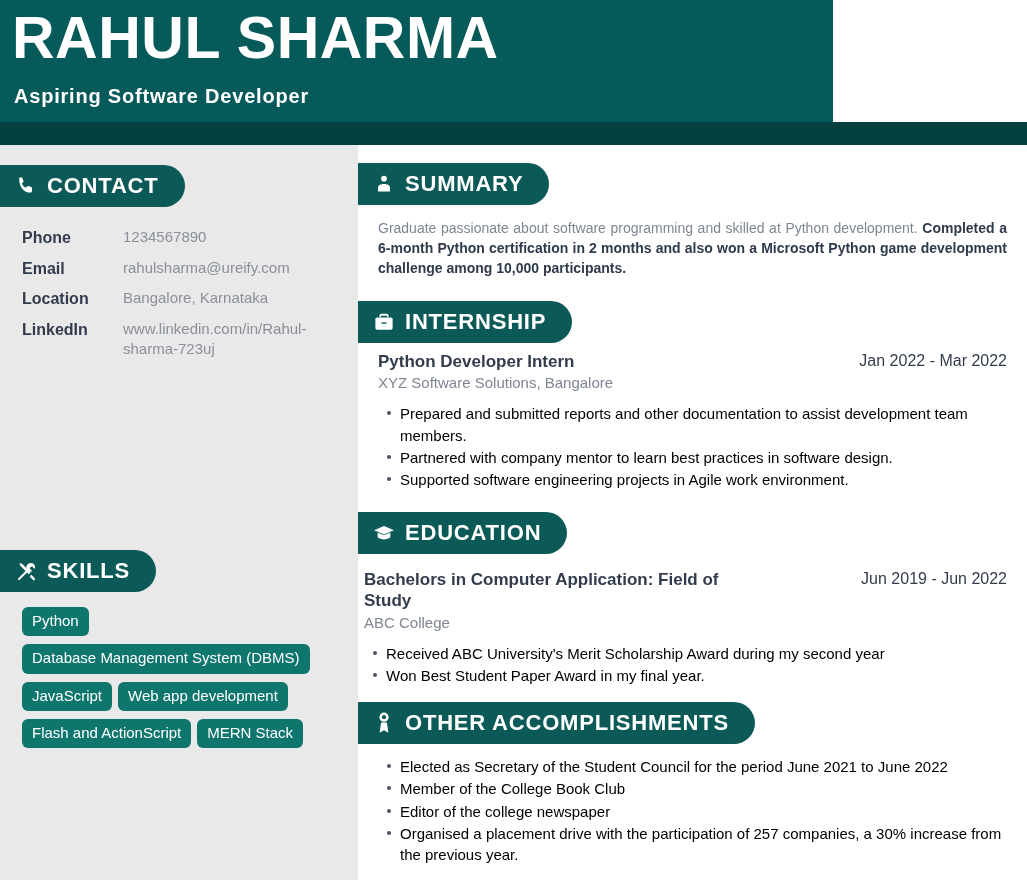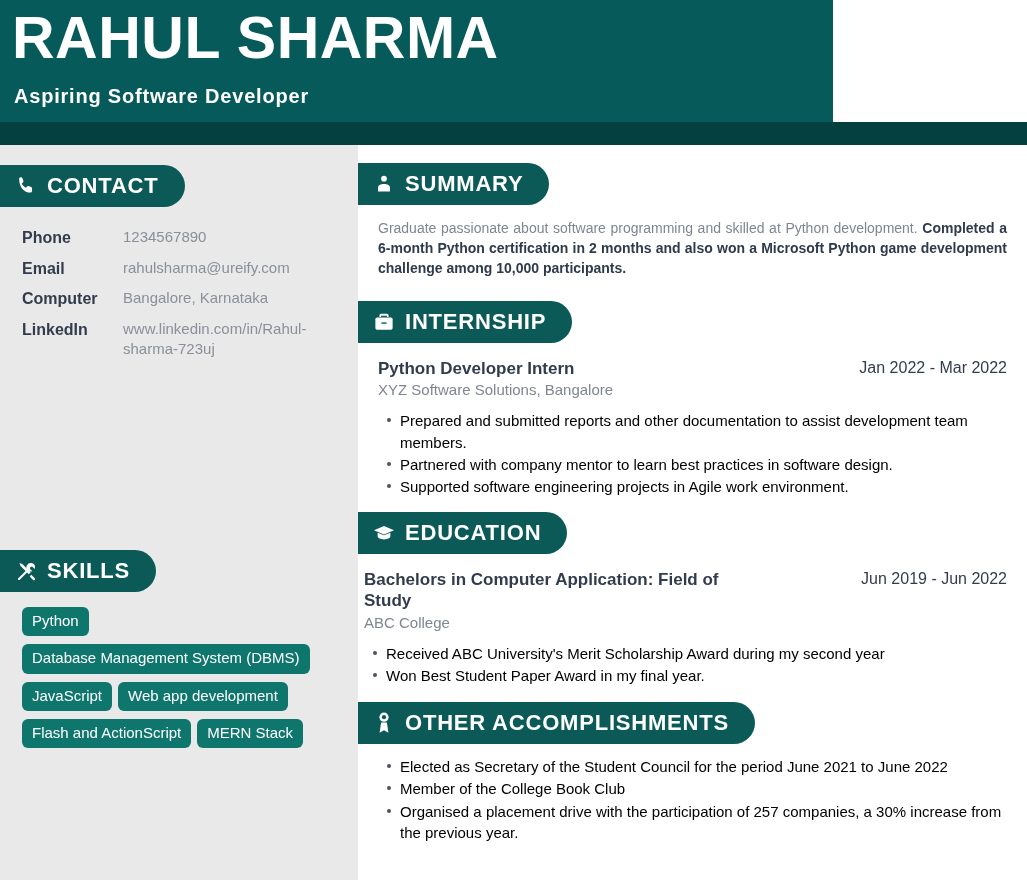--- a/index.html
+++ b/index.html
@@ -227,21 +227,21 @@
     <div id="contact-list">
       <div class="contact-row">
         <div class="contact-label">Phone</div>
         <div class="contact-value">1234567890</div>
       </div>
       <div class="contact-row">
         <div class="contact-label">Email</div>
         <div class="contact-value">rahulsharma@ureify.com</div>
       </div>
       <div class="contact-row">
-        <div class="contact-label">Computer</div>
+        <div class="contact-label">Location</div>
         <div class="contact-value">Bangalore, Karnataka</div>
       </div>
       <div class="contact-row">
         <div class="contact-label">LinkedIn</div>
         <div class="contact-value">www.linkedin.com/in/Rahul-sharma-723uj</div>
       </div>
     </div>
 
     <div id="skills-pill-wrap">
       <div class="pill">
@@ -289,21 +289,21 @@
       <div class="pill">
         <span class="pill-icon">
           <svg width="22" height="22" viewBox="0 0 24 24" fill="#ffffff">
             <path d="M9 3h6a2 2 0 0 1 2 2v1.6h-1.8V5.2H8.8v1.4H7V5a2 2 0 0 1 2-2z"></path>
             <rect x="2.6" y="7.2" width="18.8" height="13.2" rx="1.8"></rect>
             <rect x="9.2" y="12.4" width="5.6" height="1.5" fill="#0b5a57"></rect>
           </svg>
         </span>
         <span>INTERNSHIP</span>
       </div>
-      <div class="section-body" style="margin-top:15px;">
+      <div class="section-body" style="margin-top:8px;">
         <div class="entry-head">
           <div class="entry-title">Python Developer Intern</div>
           <div class="entry-date">Jan 2022 - Mar 2022</div>
         </div>
         <div class="entry-sub">XYZ Software Solutions, Bangalore</div>
         <ul class="bullets">
           <li>Prepared and submitted reports and other documentation to assist development team members.</li>
           <li>Partnered with company mentor to learn best practices in software design.</li>
           <li>Supported software engineering projects in Agile work environment.</li>
         </ul>
@@ -341,19 +341,20 @@
             <circle cx="8" cy="6.2" r="2.1" fill="#0b5a57"></circle>
             <path d="M5.1 11.4l-1.5 10.4 4.4-2.6 4.4 2.6-1.5-10.4z"></path>
           </svg>
         </span>
         <span>OTHER ACCOMPLISHMENTS</span>
       </div>
       <div class="section-body" style="margin-top:6px;">
         <ul class="bullets">
           <li>Elected as Secretary of the Student Council for the period June 2021 to June 2022</li>
           <li>Member of the College Book Club</li>
+          <li>Editor of the college newspaper</li>
           <li>Organised a placement drive with the participation of 257 companies, a 30% increase from the previous year.</li>
         </ul>
       </div>
     </div>
 
   </div>
 </div>
 
 </body></html>

